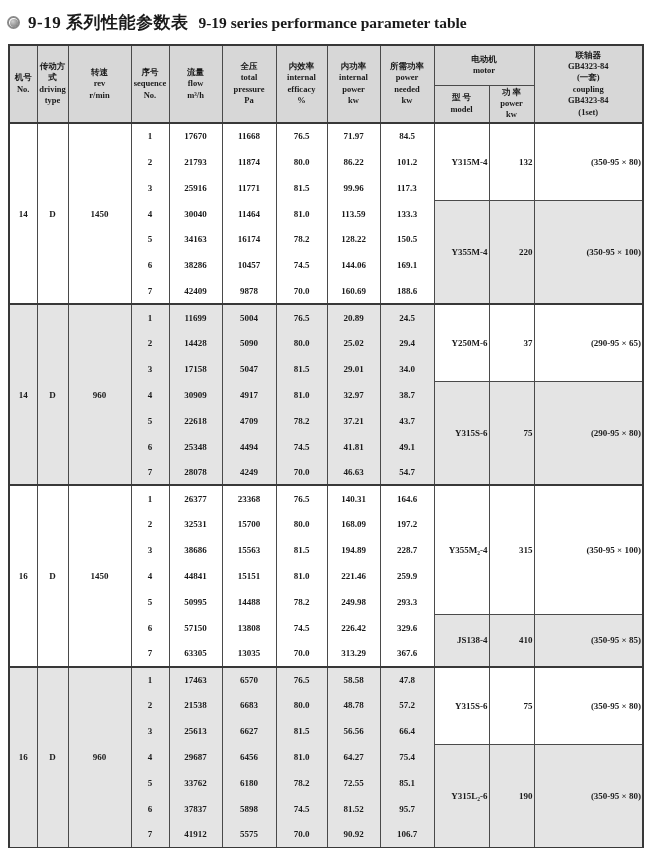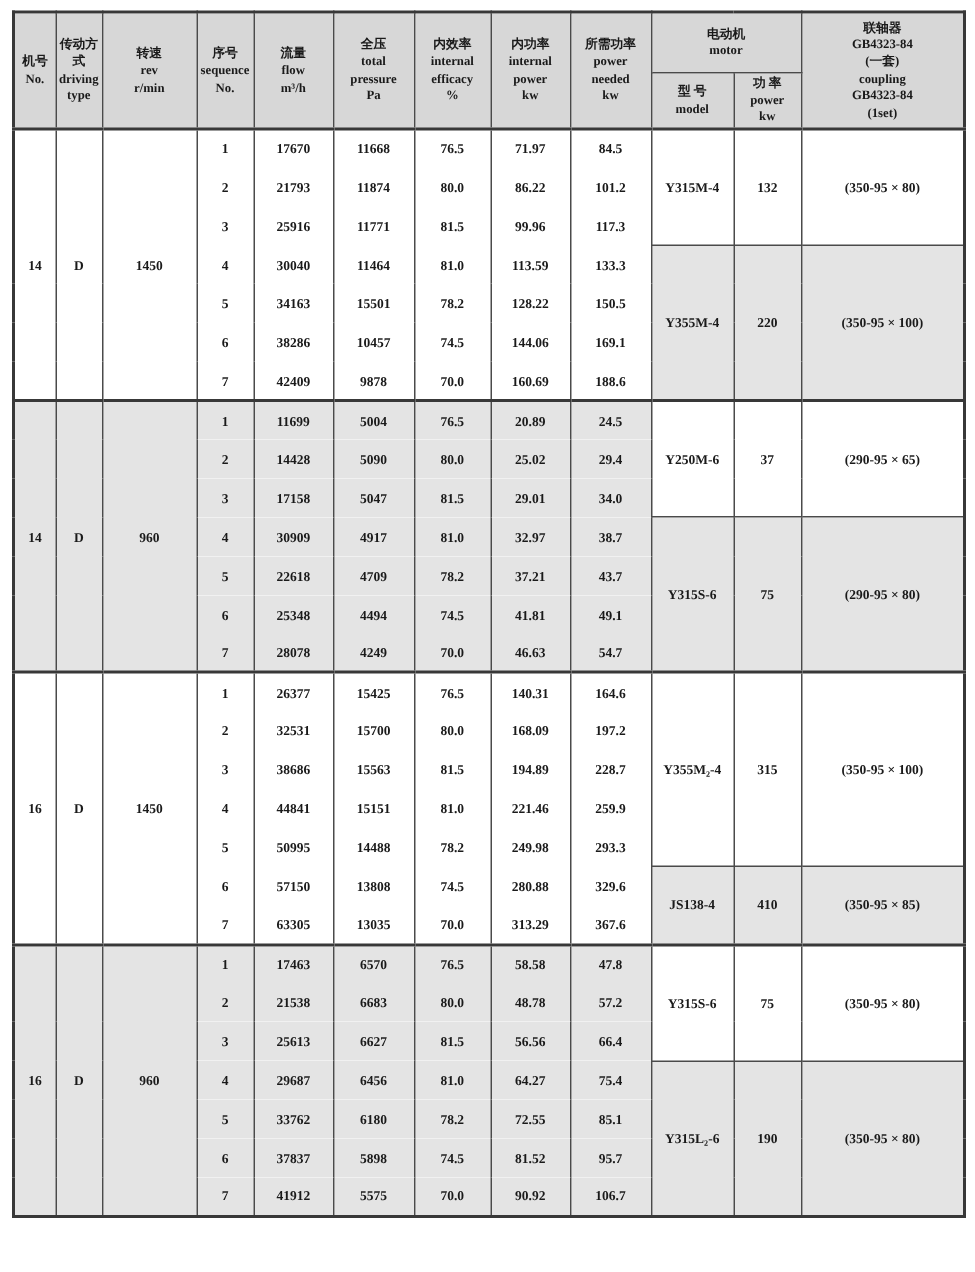--- a/index.html
+++ b/index.html
@@ -42,26 +42,33 @@
     font-size:8.5px;line-height:1.35;white-space:pre-line;
   }
   .perf thead tr.h-top{height:40px;}
   .perf thead tr.h-bot{height:33px;}
   .perf tbody tr{height:25.9px;}
   .perf td{font-size:9px;}
   td.data-cell{border-top:0;border-bottom:0;}
   tr.group-start td{border-top:2px solid var(--border-heavy);}
   td.white{background:var(--white);}
   td.gray{background:var(--gray);}
-  td.motor-cell{font-size:9px;}
+  td.motor-cell{font-size:9px;text-align:right;}
 </style>
 </head>
 <body>
 
 <div class="page">
+  <div class="title-row">
+    <span class="bullet">
+        <span class="bullet-inner"></span>
+      </span>
+    <span class="title-zh">9-19 系列性能参数表</span>
+    <span class="title-en">9-19 series performance parameter table</span>
+  </div>
 
   <table class="perf">
     <colgroup>
       <col style="width:28px">
         <col style="width:31px">
         <col style="width:63px">
       <col style="width:38px">
         <col style="width:53px">
         <col style="width:54px">
       <col style="width:51px">
@@ -158,21 +165,21 @@
           <td class="data-cell white">81.0</td>
           <td class="data-cell white">113.59</td>
           <td class="data-cell white">133.3</td>
           <td rowspan="4" class="motor-cell gray">Y355M-4</td>
           <td rowspan="4" class="motor-cell gray">220</td>
           <td rowspan="4" class="motor-cell gray">(350-95 × 100)</td>
         </tr>
         <tr>
           <td class="data-cell white">5</td>
           <td class="data-cell white">34163</td>
-          <td class="data-cell white">15501</td>
+          <td class="data-cell white">16174</td>
           <td class="data-cell white">78.2</td>
           <td class="data-cell white">128.22</td>
           <td class="data-cell white">150.5</td>
         </tr>
         <tr>
           <td class="data-cell white">6</td>
           <td class="data-cell white">38286</td>
           <td class="data-cell white">10457</td>
           <td class="data-cell white">74.5</td>
           <td class="data-cell white">144.06</td>
@@ -250,21 +257,21 @@
           <td class="data-cell gray">70.0</td>
           <td class="data-cell gray">46.63</td>
           <td class="data-cell gray">54.7</td>
         </tr>
         <tr class="group-start">
           <td rowspan="7" class="group-cell white">16</td>
           <td rowspan="7" class="group-cell white">D</td>
           <td rowspan="7" class="group-cell white">1450</td>
           <td class="data-cell white">1</td>
           <td class="data-cell white">26377</td>
-          <td class="data-cell white">15425</td>
+          <td class="data-cell white">23368</td>
           <td class="data-cell white">76.5</td>
           <td class="data-cell white">140.31</td>
           <td class="data-cell white">164.6</td>
           <td rowspan="5" class="motor-cell white">Y355M₂-4</td>
           <td rowspan="5" class="motor-cell white">315</td>
           <td rowspan="5" class="motor-cell white">(350-95 × 100)</td>
         </tr>
         <tr>
           <td class="data-cell white">2</td>
           <td class="data-cell white">32531</td>
@@ -295,21 +302,21 @@
           <td class="data-cell white">14488</td>
           <td class="data-cell white">78.2</td>
           <td class="data-cell white">249.98</td>
           <td class="data-cell white">293.3</td>
         </tr>
         <tr>
           <td class="data-cell white">6</td>
           <td class="data-cell white">57150</td>
           <td class="data-cell white">13808</td>
           <td class="data-cell white">74.5</td>
-          <td class="data-cell white">280.88</td>
+          <td class="data-cell white">226.42</td>
           <td class="data-cell white">329.6</td>
           <td rowspan="2" class="motor-cell gray">JS138-4</td>
           <td rowspan="2" class="motor-cell gray">410</td>
           <td rowspan="2" class="motor-cell gray">(350-95 × 85)</td>
         </tr>
         <tr>
           <td class="data-cell white">7</td>
           <td class="data-cell white">63305</td>
           <td class="data-cell white">13035</td>
           <td class="data-cell white">70.0</td>

